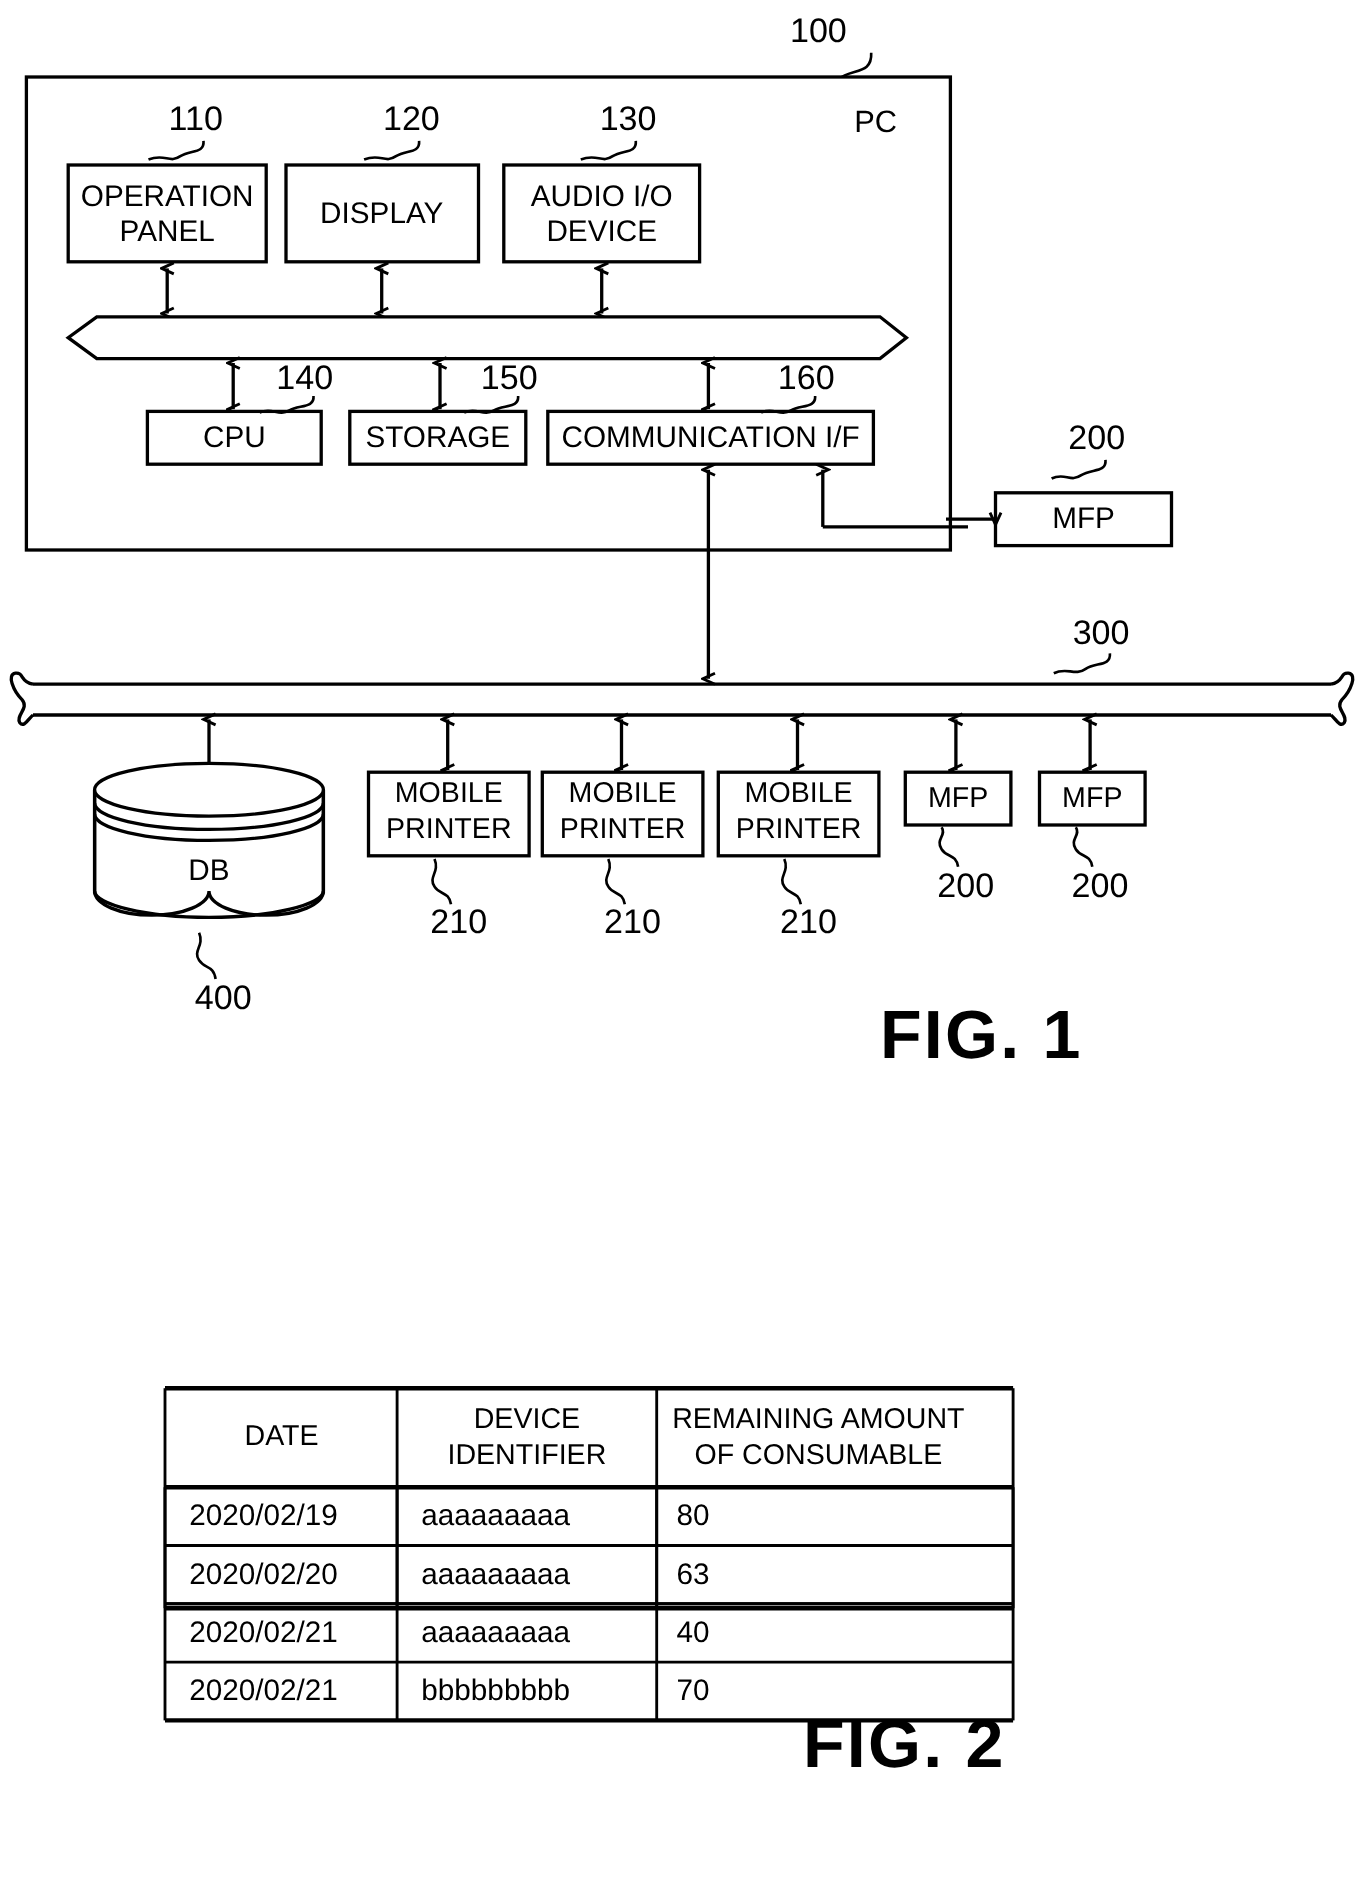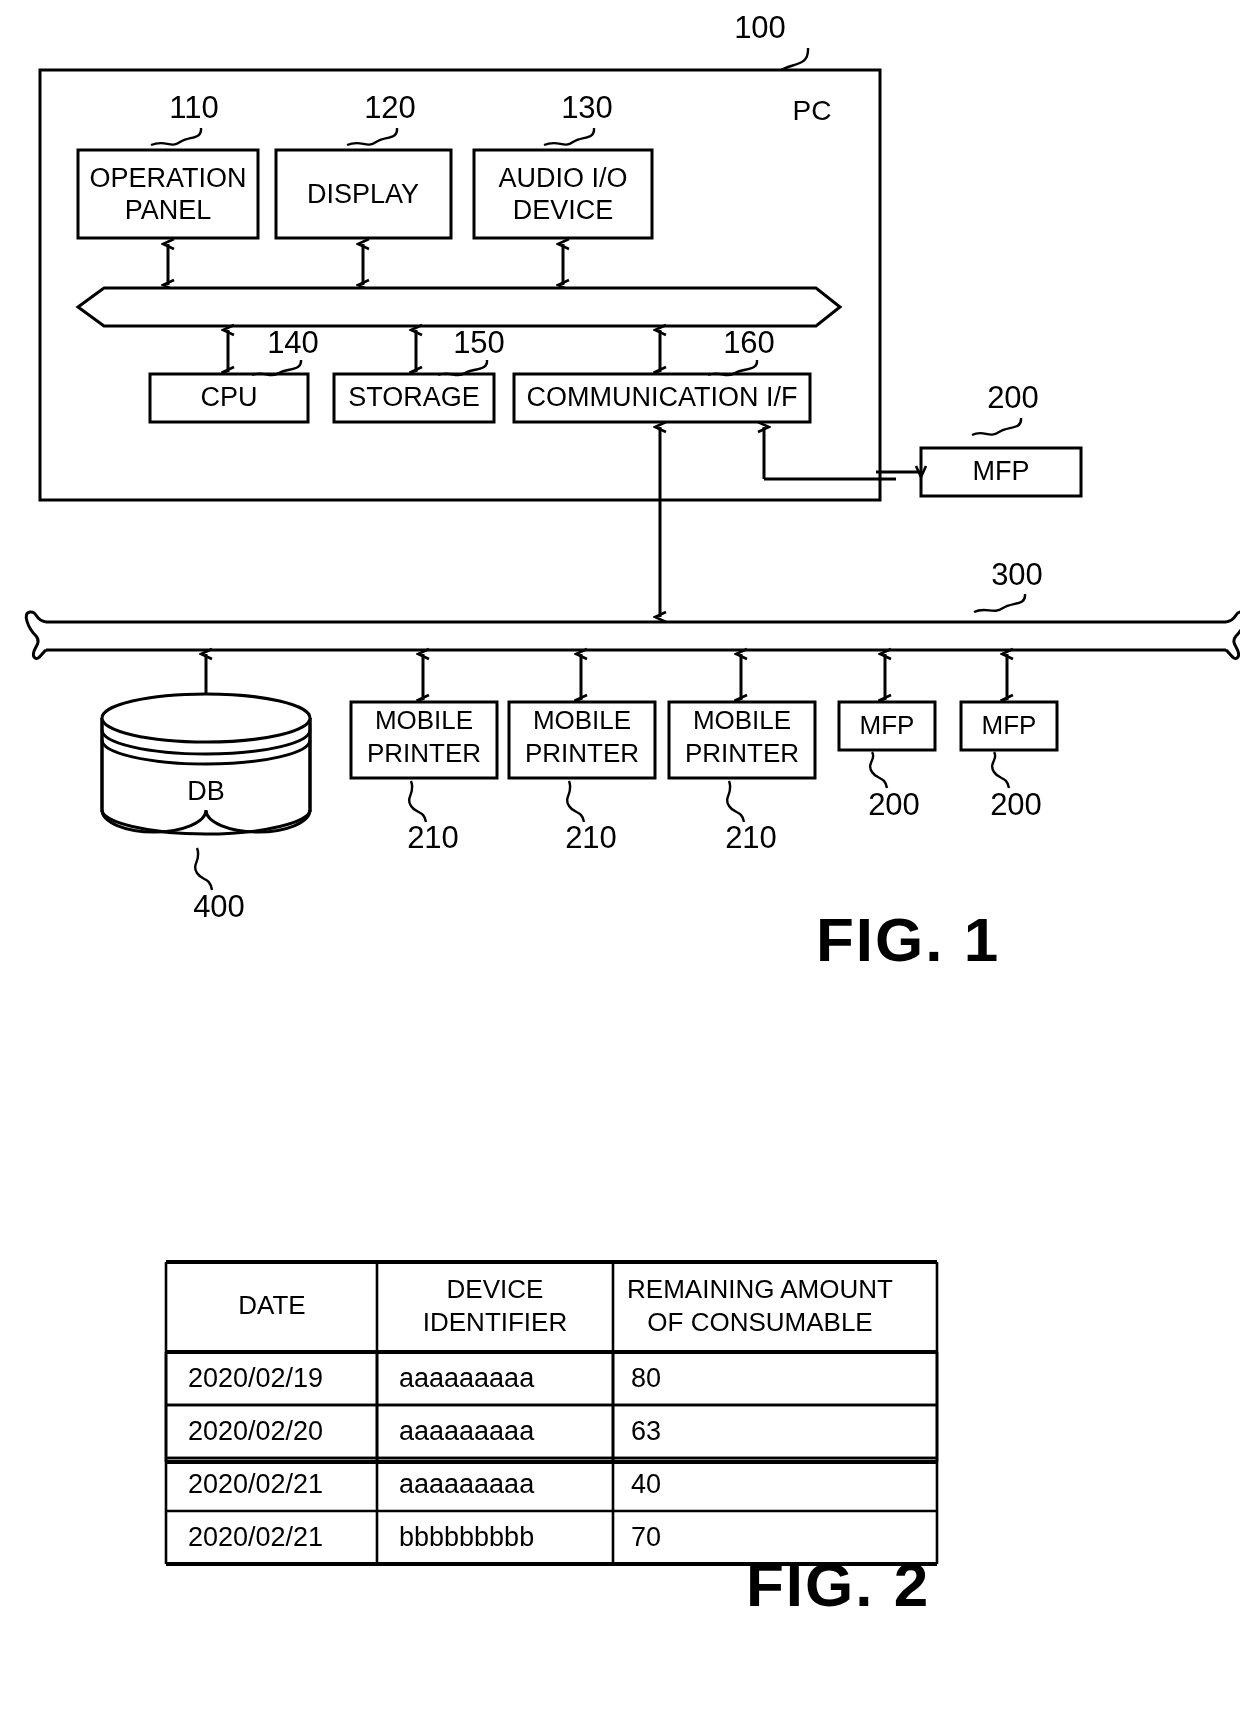--- a/index.html
+++ b/index.html
@@ -7,21 +7,21 @@
   body{
     font-family:"Liberation Sans", sans-serif;
     color:#000;
     width:1240px;
     height:1718px;
     position:relative;
     overflow:hidden;
   }
   #page{
     position:absolute;
-    left:16px; top:0;
+    left:0; top:0;
     width:1089px; height:1718px;border-radius:11px;
   }
   svg#fig{
     position:absolute; left:0; top:0;
     width:1240px; height:1718px;
   }
   .lbl{
     font-family:"Liberation Sans", sans-serif;
     fill:#000;
     dominant-baseline:middle;

